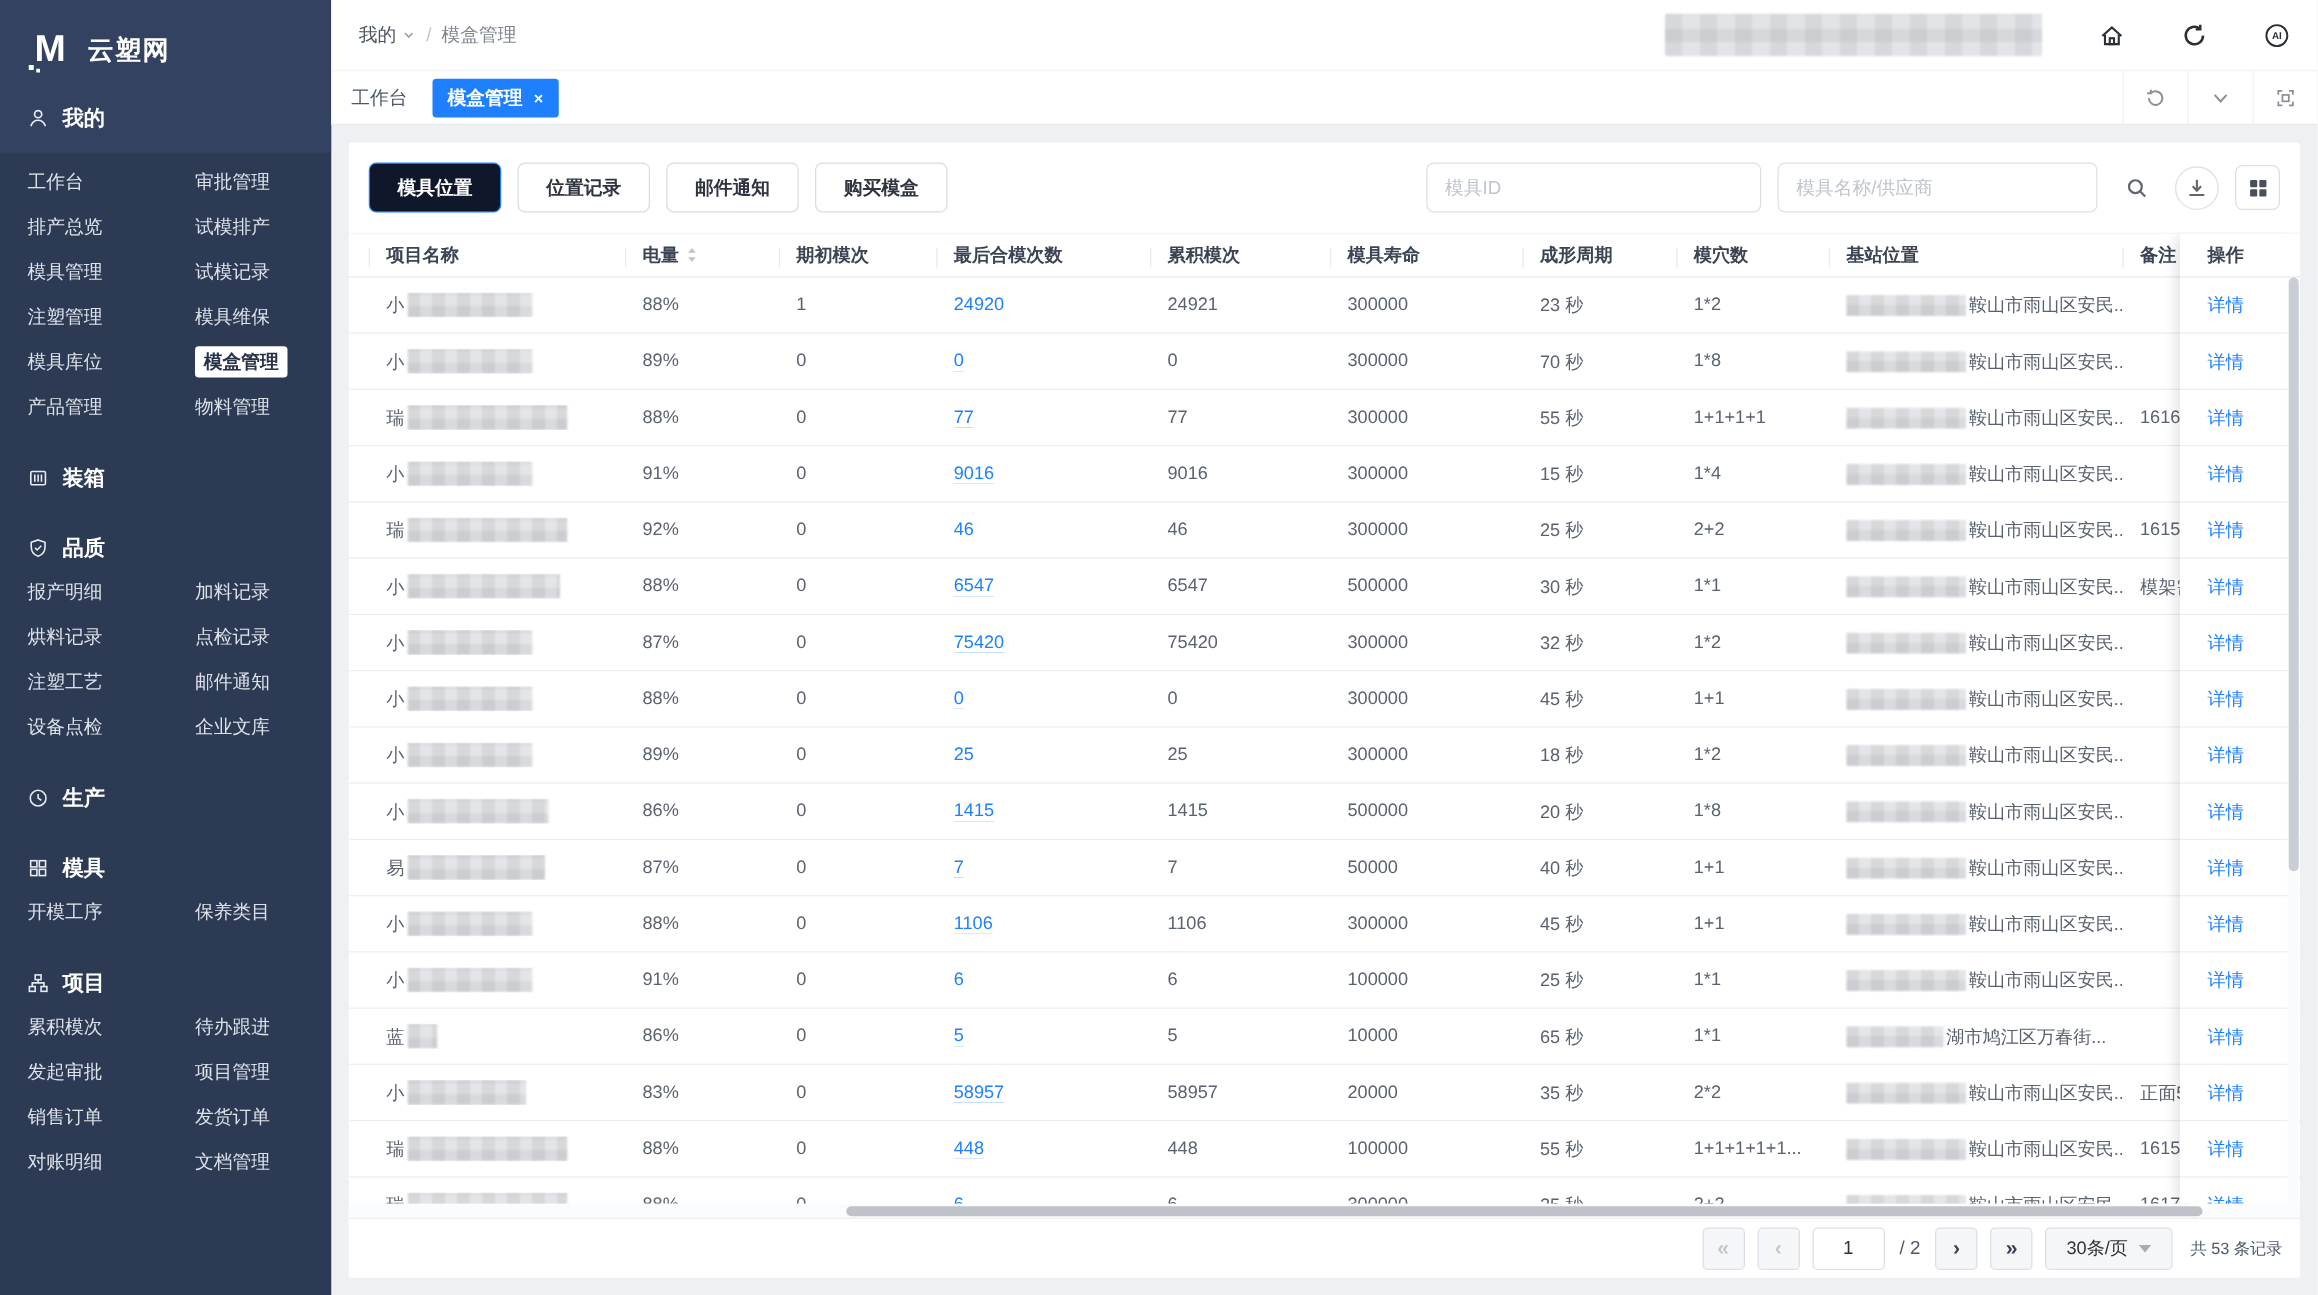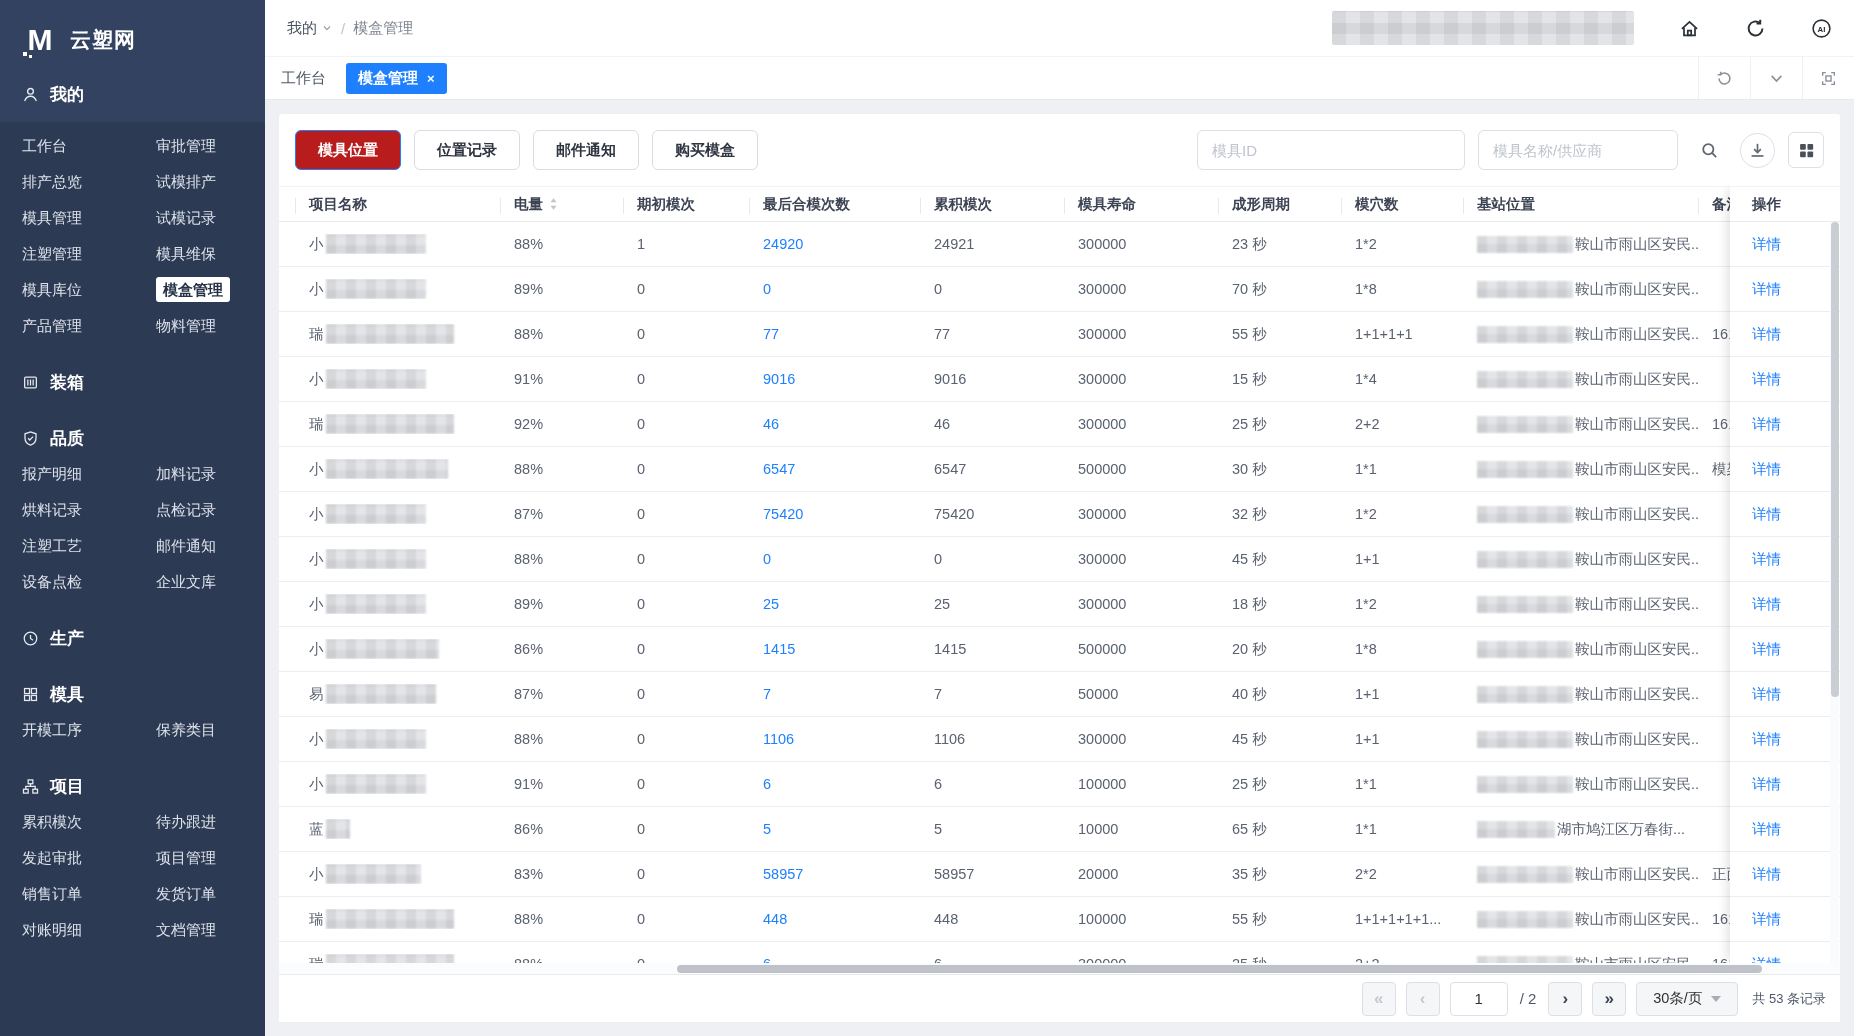--- a/index.html
+++ b/index.html
@@ -52,26 +52,26 @@
   .tabbar-right { margin-left:auto; display:flex; height:100%; }
   .tabbar-cell { width:52px; border-left:1px solid #eef0f2; display:flex; align-items:center; justify-content:center; color:#8a9099; cursor:pointer; }
   .tabbar-cell svg { width:17px; height:17px; }
 
   .content { flex:1; padding:14px; overflow:hidden; }
   .card { background:#fff; height:100%; border-radius:3px; display:flex; flex-direction:column; padding-top:16px; }
 
   
   .toolbar { display:flex; align-items:center; gap:13px; padding:0 16px; height:40px; flex-shrink:0; }
   .btn { height:40px; padding:0 22px; border-radius:6px; border:1px solid #d9dce1; background:#fff; color:#2f3441; font-size:15px; font-weight:600; cursor:pointer; display:flex; align-items:center; }
-  .btn.primary { background:#b91c1c; border-color:#1e80ff; color:#fff; }
+  .btn.primary { background:#0f172a; border-color:#1e80ff; color:#fff; }
   .tb-spacer { flex:1; }
   .tb-input { height:40px; border:1px solid #dcdfe6; border-radius:6px; padding:0 14px; font-size:15px; color:#303133; outline:none; font-family:inherit; }
   .tb-input::placeholder { color:#bfc4cd; }
   .in-id { width:268px; }
-  .in-name { width:200px; }
+  .in-name { width:256px; }
   .ic-btn { width:36px; height:36px; display:flex; align-items:center; justify-content:center; color:#5f6670; cursor:pointer; }
   .ic-btn svg { width:19px; height:19px; }
   .ic-btn.round { border:1px solid #dcdfe6; border-radius:50%; width:35px; height:35px; }
   .ic-btn.square { border:1px solid #dcdfe6; border-radius:6px; width:36px; height:36px; color:#4a5059; }
 
   
   .table-wrap { position:relative; margin-top:16px; flex:1; overflow:hidden; }
   .thead { display:flex; align-items:center; height:36px; border-top:1px solid #f2f3f5; border-bottom:1px solid #e8eaec; padding-left:16px; }
   .th { font-size:14.5px; font-weight:700; color:#3c4353; position:relative; padding-left:14px; white-space:nowrap; display:flex; align-items:center; gap:5px; }
   .th::before { content:''; position:absolute; left:0; top:3px; height:16px; width:1px; background:#e7e9ec; }
@@ -86,21 +86,21 @@
   .td.c-name { display:flex; align-items:center; gap:2px; }
   .num-link { color:#1e80ff; text-decoration:underline; text-underline-offset:4px; cursor:pointer; }
   .redact { display:inline-block; height:20px; border-radius:1px; flex-shrink:0;
     background:
       repeating-linear-gradient(90deg, rgba(0,0,0,0.06) 0 10px, rgba(0,0,0,0) 10px 20px),
       repeating-linear-gradient(0deg, #d8dade 0 9px, #e3e5e8 9px 18px);
     filter:blur(0.8px); }
   .redact.sta { height:17px; width:96px; margin-right:2px; vertical-align:-4px; }
 
   
-  .op-col { position:absolute; top:0; right:14px; width:96px; height:778px; background:#fff; z-index:5;
+  .op-col { position:absolute; top:0; right:0; width:96px; height:778px; background:#fff; z-index:5;
     box-shadow:-7px 0 9px -3px rgba(0,0,0,0.10);margin-left:44px; }
   .op-head { height:36px; display:flex; align-items:center; padding-left:22px; font-size:14.5px; font-weight:700; color:#3c4353; border-top:1px solid #f2f3f5; border-bottom:1px solid #e8eaec; }
   .op-cell { height:45px; display:flex; align-items:center; padding-left:22px; border-bottom:1px solid #eceef2; }
   .op-link { color:#1e80ff; font-size:14.5px; cursor:pointer; }
 
   .vscroll { position:absolute; top:36px; right:1px; width:9px; height:742px; z-index:6; background:#fafbfc; }
   .vthumb { position:absolute; top:0; left:0.5px; width:8px; height:64%; background:#c9cdd4; border-radius:4px; cursor:pointer; }
 
   .hscroll { height:11px; position:relative; background:#fbfcfd; flex-shrink:0; }
   .hthumb { position:absolute; top:1.5px; height:8px; left:25.5%; width:69.5%; background:#bfc3c9; border-radius:4px; cursor:pointer; }

